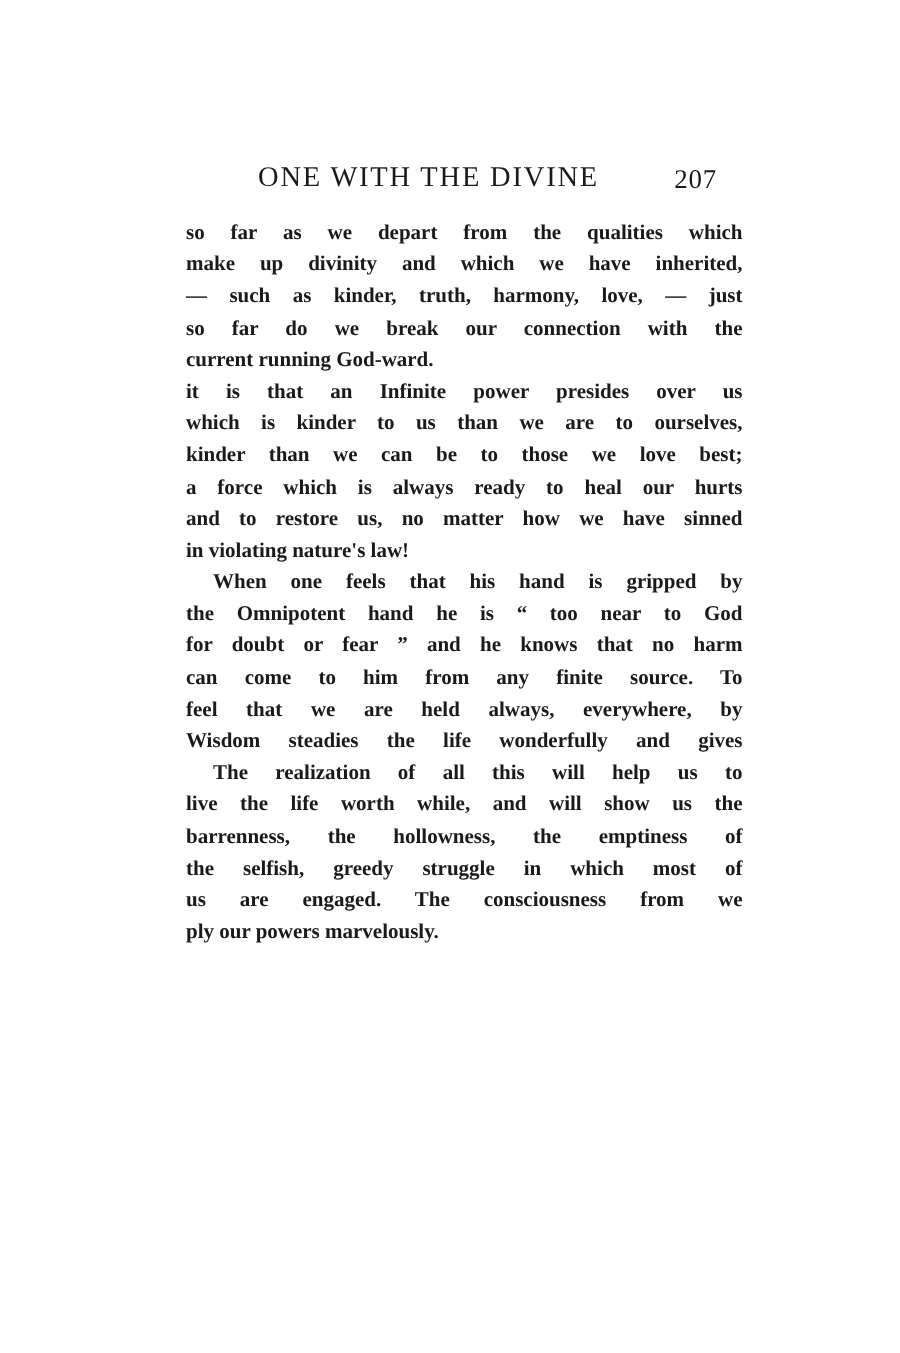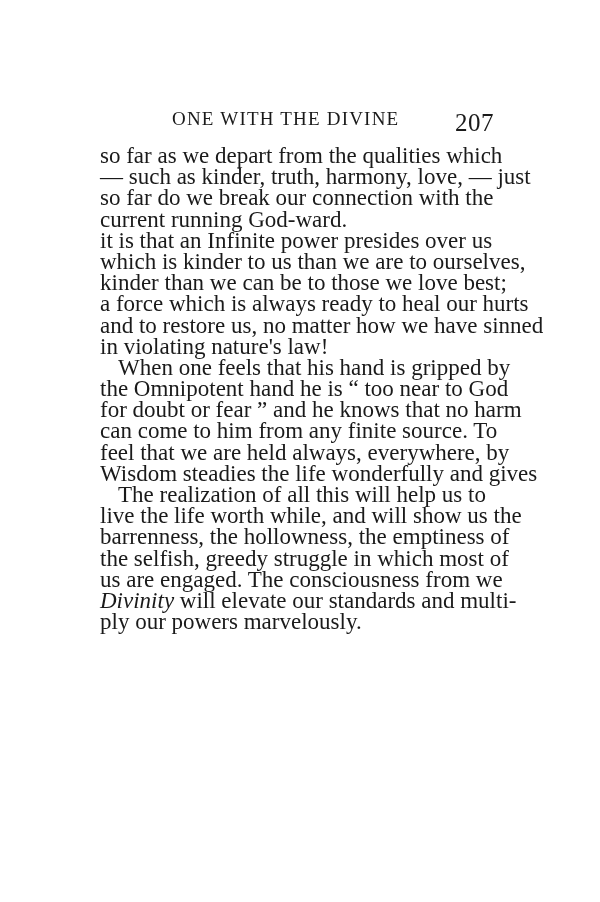--- a/index.html
+++ b/index.html
@@ -7,25 +7,25 @@
     width: 600px; height: 902px; background: #ffffff; position: relative; overflow: hidden;
     font-family: "Liberation Serif", "DejaVu Serif", serif; color: #1a1a1a;
   }
   .header {
     position: absolute; top: 108px; left: 172px; width: 322px; height: 30px;
   }
   .running-title {
     position: absolute; left: 0; top: 0; font-size: 19px; letter-spacing: 1.2px;
   }
   .page-number {
-    position: absolute; right: 0; top: 1px; font-size: 25px; letter-spacing: 0.5px;
+    position: absolute; right: 16px; top: 1px; font-size: 18px; letter-spacing: 0.5px;
   }
   .body-text {
-    position: absolute; top: 145px; left: 100px; width: 371px;
-    font-size: 23px; line-height: 21.2px;
+    position: absolute; top: 145px; left: 124px; width: 371px;
+    font-size: 14px; line-height: 21.2px; font-weight: bold;
   }
   .line {
     display: block; text-align: justify; text-align-last: justify; white-space: nowrap;
     height: 21.2px;
   }
   .line.last { text-align-last: left; }
   .indent { padding-left: 18px; }
   .italic { font-style: italic; }
 </style>
 </head>
@@ -33,20 +33,21 @@
 
 <div class="header">
   <span class="running-title">ONE WITH THE DIVINE</span>
   <span class="page-number">207</span>
 </div>
 
 <div class="body-text">
 
   <div>
     <span class="line">so far as we depart from the qualities which</span>
+    <span class="line">make up divinity and which we have inherited,</span>
     <span class="line">— such as kinder, truth, harmony, love, — just</span>
     <span class="line">so far do we break our connection with the</span>
     <span class="line last">current running God-ward.</span>
   </div>
 
   <div>
     <span class="line">it is that an Infinite power presides over us</span>
     <span class="line">which is kinder to us than we are to ourselves,</span>
     <span class="line">kinder than we can be to those we love best;</span>
     <span class="line">a force which is always ready to heal our hurts</span>
@@ -62,16 +63,15 @@
     <span class="line">feel that we are held always, everywhere, by</span>
     <span class="line">Wisdom steadies the life wonderfully and gives</span>
   </div>
 
   <div>
     <span class="line indent">The realization of all this will help us to</span>
     <span class="line">live the life worth while, and will show us the</span>
     <span class="line">barrenness, the hollowness, the emptiness of</span>
     <span class="line">the selfish, greedy struggle in which most of</span>
     <span class="line">us are engaged.  The consciousness from we</span>
-    <span class="line"><span class="italic">Divinity</span><span> will elevate our standards and multi-</span></span>
     <span class="line last">ply our powers marvelously.</span>
   </div>
 </div>
 
 </body></html>

